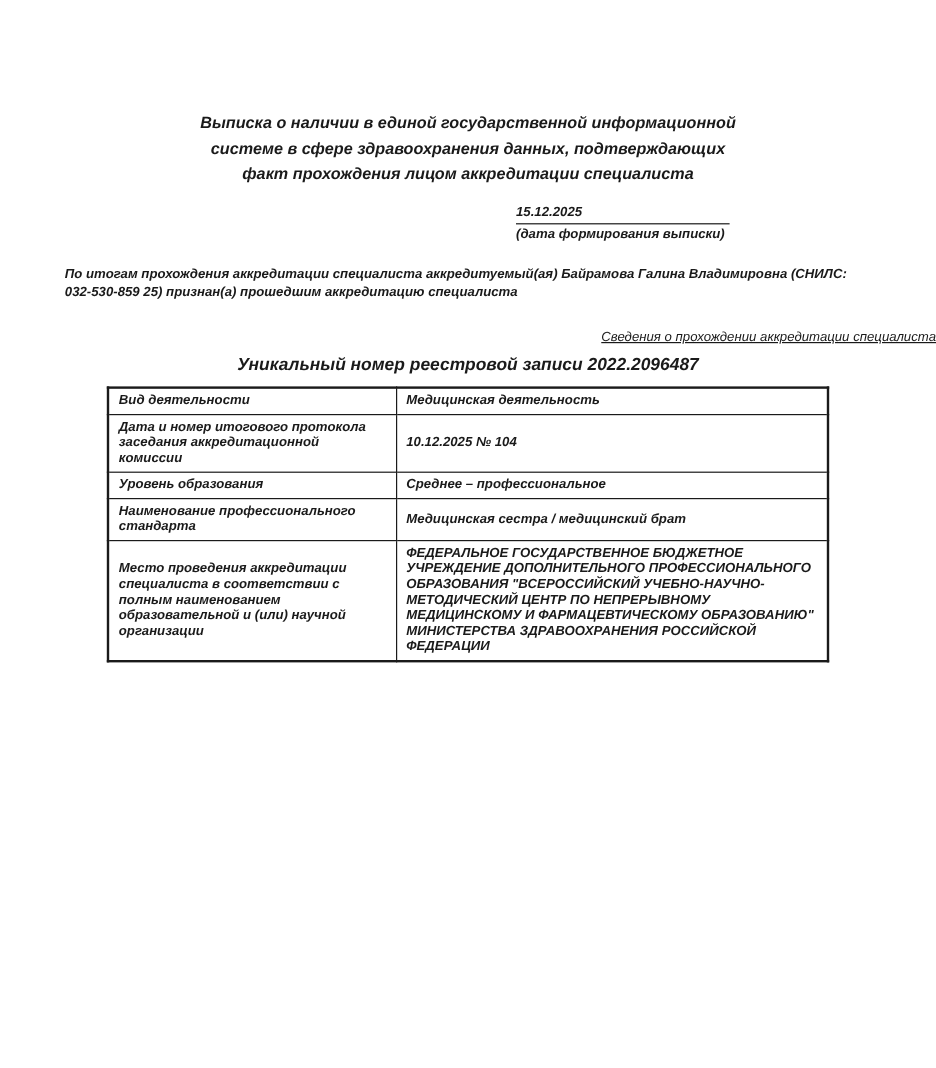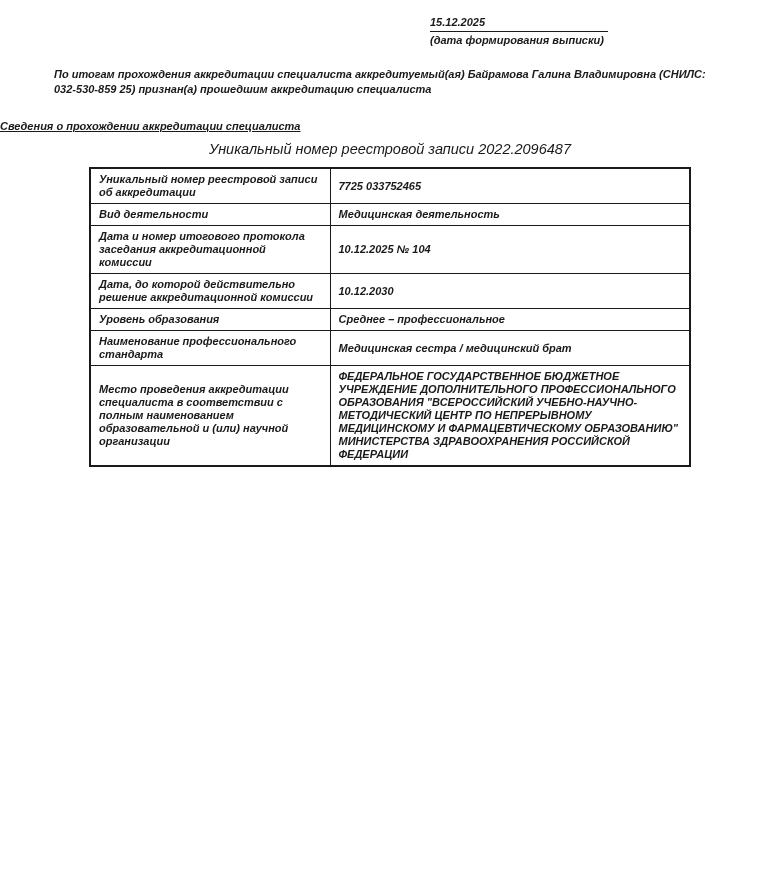--- a/index.html
+++ b/index.html
@@ -47,31 +47,31 @@
   .intro-paragraph {
     margin: 20px auto 0 auto;
     max-width: 672px;
     font-size: 11px;
     line-height: 15px;
     font-weight: bold;
     font-style: italic;
   }
   .section-heading {
     margin: 23px auto 0 auto;
-    text-align: left;
+    text-align: right;
     font-size: 11px;
-    font-weight: bold;
+    font-weight: normal;
     font-style: italic;
     text-decoration: underline;
   }
   .registry-heading {
     margin: 9px auto 0 auto;
     text-align: center;
     font-size: 14.5px;
-    font-weight: normal;
+    font-weight: bold;
     font-style: italic;
   }
   table.acc-table {
     margin: 10px auto 0 auto;
     width: 602px;
     border-collapse: collapse;
     border: 2px solid #1a1a1a;
     table-layout: fixed;
   }
   table.acc-table td {
@@ -84,49 +84,42 @@
     padding: 4px 8px 4px 8px;
   }
   td.label-cell { width: 40%; }
   td.value-cell { width: 60%; padding-left: 12px; }
 </style>
 </head>
 <body>
 
 <div class="page">
 
+  <div class="doc-title">Выписка о наличии в единой государственной информационной системе в сфере здравоохранения данных, подтверждающих факт прохождения лицом аккредитации специалиста</div>
 
   <div class="date-block">
     <span class="date-value">15.12.2025</span>
     <span class="date-caption">(дата формирования выписки)</span>
   </div>
 
   <div class="intro-paragraph">По итогам прохождения аккредитации специалиста аккредитуемый(ая) Байрамова Галина Владимировна (СНИЛС: 032-530-859 25) признан(а) прошедшим аккредитацию специалиста</div>
 
   <div class="section-heading">Сведения о прохождении аккредитации специалиста</div>
 
   <div class="registry-heading">Уникальный номер реестровой записи 2022.2096487</div>
 
   <table class="acc-table">
     <tbody>
         <tr>
-          <td class="label-cell">Уникальный номер реестровой записи об аккредитации</td>
-          <td class="value-cell">7725 033752465</td>
-        </tr>
-        <tr>
           <td class="label-cell">Вид деятельности</td>
           <td class="value-cell">Медицинская деятельность</td>
         </tr>
         <tr>
           <td class="label-cell">Дата и номер итогового протокола заседания аккредитационной комиссии</td>
           <td class="value-cell">10.12.2025 № 104</td>
-        </tr>
-        <tr>
-          <td class="label-cell">Дата, до которой действительно решение аккредитационной комиссии</td>
-          <td class="value-cell">10.12.2030</td>
         </tr>
         <tr>
           <td class="label-cell">Уровень образования</td>
           <td class="value-cell">Среднее – профессиональное</td>
         </tr>
         <tr>
           <td class="label-cell">Наименование профессионального стандарта</td>
           <td class="value-cell">Медицинская сестра / медицинский брат</td>
         </tr>
         <tr>

